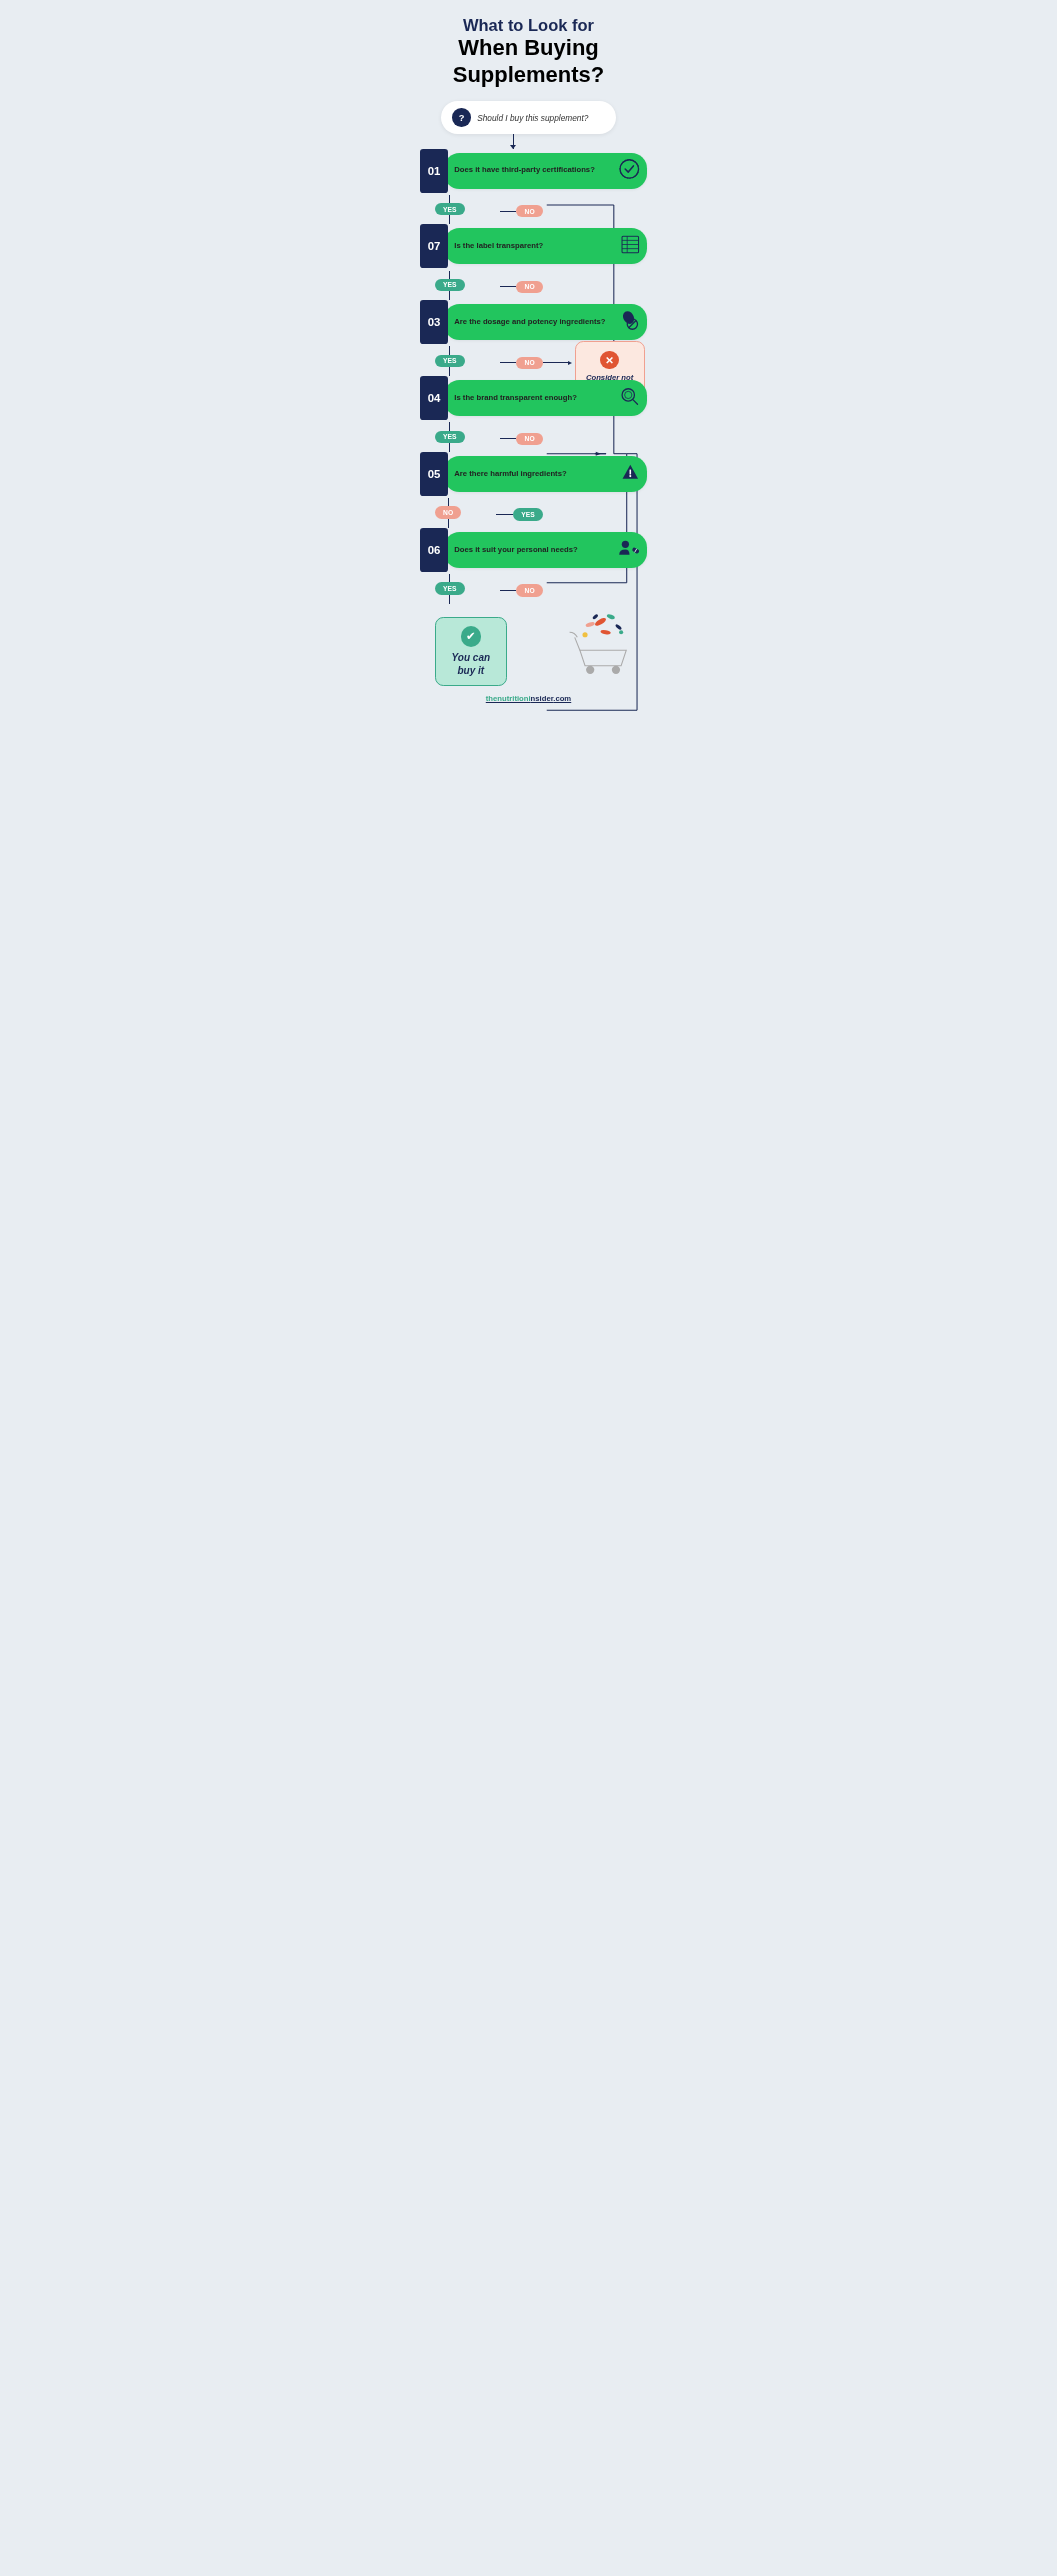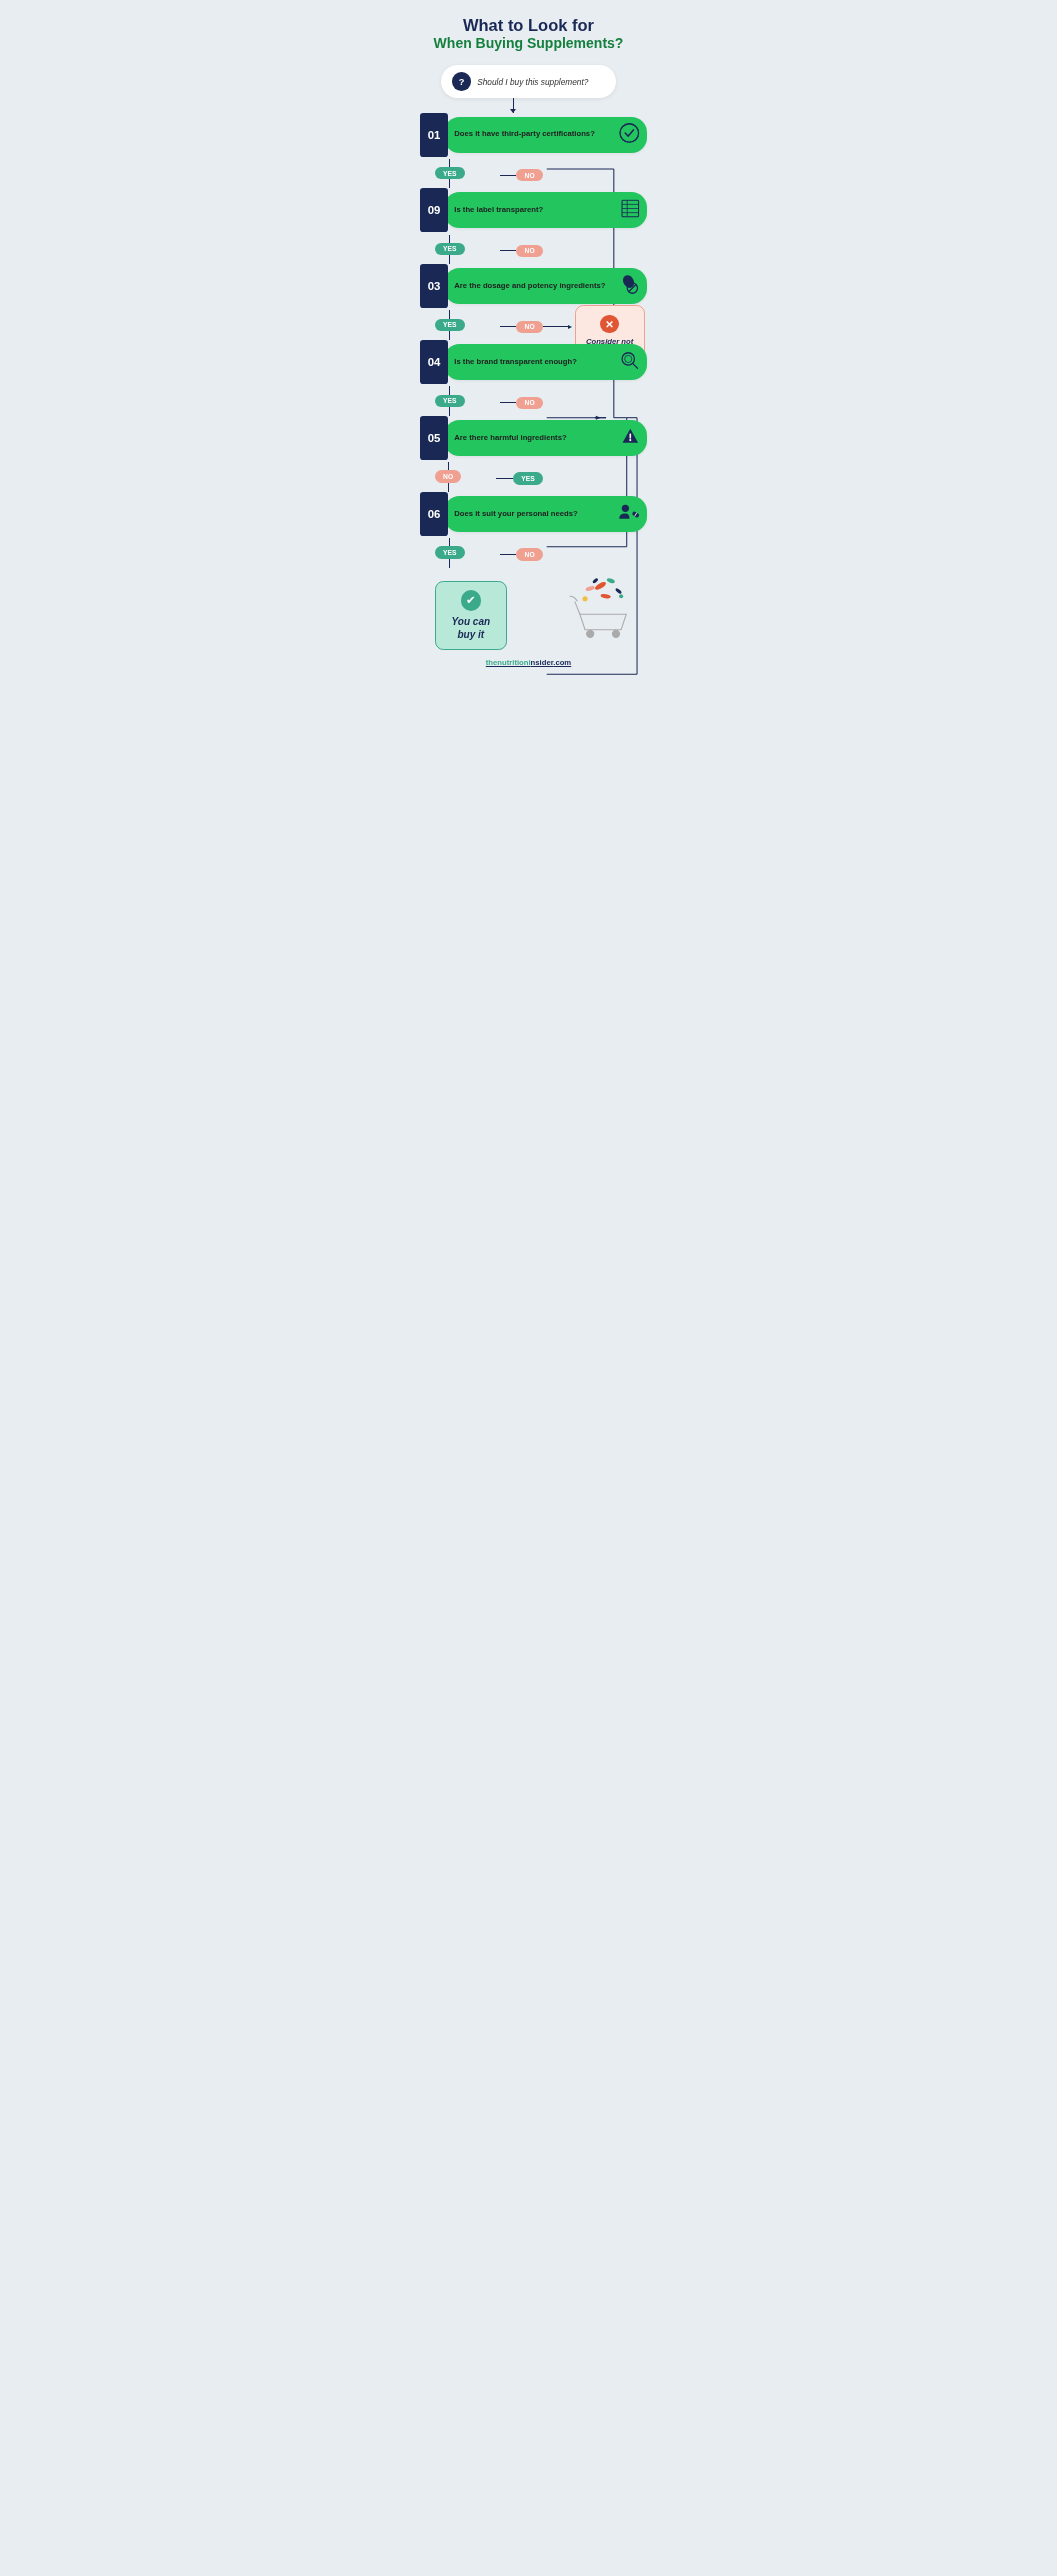--- a/index.html
+++ b/index.html
@@ -20,23 +20,23 @@
       text-align: center;
       margin-bottom: 13px;
     }
     .title-line1 {
       font-size: 16.5px;
       font-weight: 900;
       color: #1a2855;
       line-height: 1.2;
     }
     .title-line2 {
-      font-size: 14px;
+      font-size: 22px;
       font-weight: 900;
-      color: #15803d;
+      color: #000000;
       line-height: 1.2;
     }
     .question-bubble {
       background: white;
       border-radius: 20.6px;
       padding: 7.2px 11.4px;
       display: flex;
       align-items: center;
       gap: 6.2px;
       margin: 0 auto 0 auto;
@@ -288,21 +288,21 @@
         <div style="width:1px; height:9.3px; background:#1a2855;"></div>
       </div>
 
       <div style="display:flex; align-items:center; margin-left:35px; margin-top:10.3px;">
         <div style="height:1px; width:16.5px; background:#1a2855;"></div>
         <div class="no-bubble">NO</div>
       </div>
     </div>
 
     <div class="step-row">
-      <div class="step-box">09</div>
+      <div class="step-box">07</div>
       <div class="step-bubble">
         <span class="step-bubble-text">Is the label transparent?</span>
         <span class="step-icon">
           <svg width="18.6" height="18.6" viewBox="0 0 36 36">
             <rect x="2" y="2" width="32" height="32" rx="2" fill="none" stroke="#1a2855" stroke-width="2"></rect>
             <line x1="2" y1="10" x2="34" y2="10" stroke="#1a2855" stroke-width="1.5"></line>
             <line x1="2" y1="18" x2="34" y2="18" stroke="#1a2855" stroke-width="1.5"></line>
             <line x1="2" y1="26" x2="34" y2="26" stroke="#1a2855" stroke-width="1.5"></line>
             <line x1="12" y1="2" x2="12" y2="34" stroke="#1a2855" stroke-width="1.5"></line>
           </svg>

